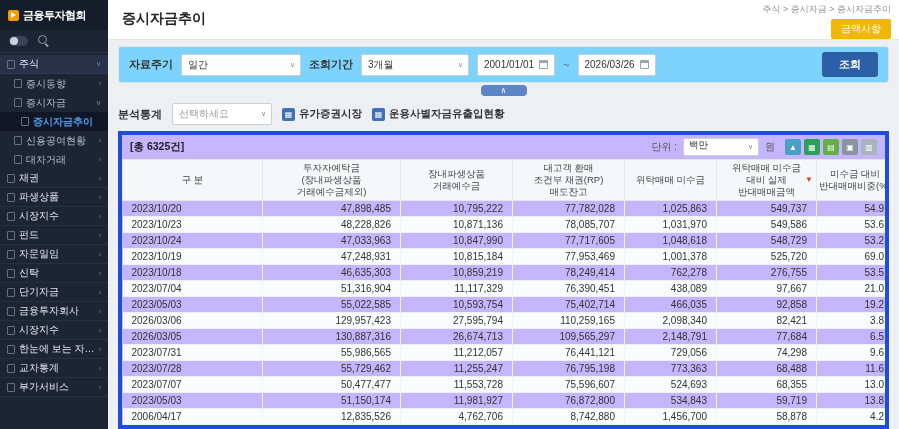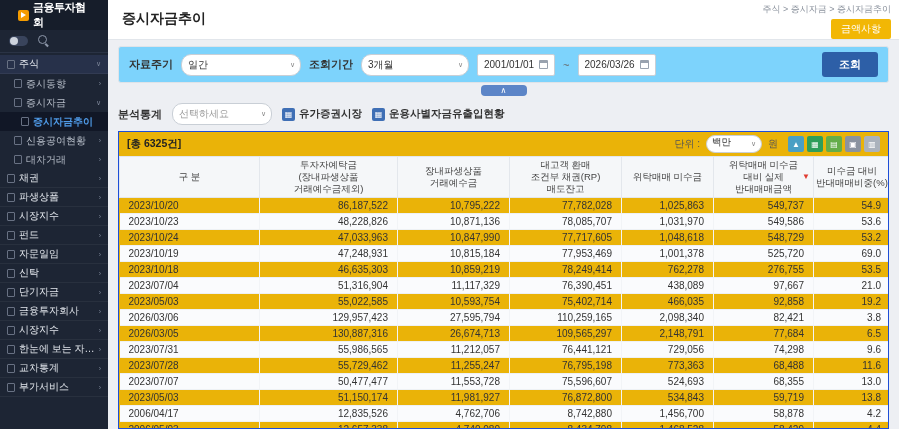--- a/index.html
+++ b/index.html
@@ -2,21 +2,21 @@
 <html><head>
 <meta charset="utf-8">
 <style>
   *{box-sizing:border-box;margin:0;padding:0}
   html,body{width:899px;height:429px;overflow:hidden;background:#edeff3;color:#333;
     font-family:"Liberation Sans","DejaVu Sans",sans-serif;font-size:11px}
   .app{display:flex;width:899px;height:429px}
 
   
   .sidebar{width:108px;background:#1d2534;flex-shrink:0;display:flex;flex-direction:column;font-size:10px}
-  .logo{height:30px;display:flex;align-items:center;gap:4px;padding:0 18px;background:#161d2a;color:#fff;
+  .logo{height:30px;display:flex;align-items:center;gap:4px;padding:0 8px;background:#161d2a;color:#fff;
     font-weight:bold;font-size:11px;letter-spacing:-0.5px;cursor:pointer}
   .logo-mark{width:11px;height:11px;background:#f49b00;border-radius:2px;position:relative;flex-shrink:0}
   .logo-mark::after{content:"";position:absolute;left:3px;top:2px;border-left:5px solid #fff;
     border-top:3.5px solid transparent;border-bottom:3.5px solid transparent}
   .icon-row{height:23px;display:flex;align-items:center;gap:10px;padding:0 9px;border-bottom:1px solid #2a3345}
   .toggle-pill{width:19px;height:10px;background:#39445c;border-radius:5px;position:relative;cursor:pointer}
   .toggle-pill::after{content:"";position:absolute;left:1px;top:1px;width:8px;height:8px;border-radius:50%;background:#cdd3dd}
   .search-mag{width:12px;height:12px;position:relative;cursor:pointer}
   .search-mag::before{content:"";position:absolute;left:0;top:0;width:7px;height:7px;border:1.5px solid #8d97a9;border-radius:50%}
   .search-mag::after{content:"";position:absolute;left:8px;top:8px;width:4px;height:1.5px;background:#8d97a9;
@@ -40,43 +40,43 @@
   .top-right{position:absolute;right:8px;top:3px;display:flex;flex-direction:column;align-items:flex-end;gap:3px}
   .breadcrumb{font-size:9px;color:#8a919c;cursor:pointer}
   .btn-yellow{background:#f2b705;color:#fff;border:none;font-size:10px;padding:3px 10px;border-radius:2px;
     font-weight:normal;cursor:pointer;font-family:inherit}
 
   .content{flex:1;padding:6px 10px 0;display:flex;flex-direction:column;min-height:0}
 
   .filter-card{background:#7dd3fc;border:1px solid #dfe3e8;border-radius:3px;padding:5px 10px;
     display:flex;align-items:center;gap:8px;flex-shrink:0}
   .f-label{font-weight:bold;font-size:11px;color:#333;white-space:nowrap}
-  .sel{height:22px;border:1px solid #c9cfd6;border-radius:10px;background:#fff;font-size:10px;color:#333;
+  .sel{height:22px;border:1px solid #c9cfd6;border-radius:2px;background:#fff;font-size:10px;color:#333;
     padding:0 18px 0 6px;position:relative;display:flex;align-items:center;cursor:pointer}
   .sel::after{content:"∨";position:absolute;right:5px;top:50%;transform:translateY(-50%);font-size:7px;color:#888}
   .sel.w120{width:120px}.sel.w110{width:108px}.sel.w100{width:100px}
-  .sel.small{height:18px;font-size:9.5px;padding:0 14px 4px 5px;width:56px}
+  .sel.small{height:18px;font-size:9.5px;padding:0 14px 4px 5px;width:76px}
   .sel.placeholder span{color:#999}
   .date-box{height:22px;border:1px solid #c9cfd6;border-radius:2px;display:flex;align-items:center;
     padding:0 6px;gap:5px;font-size:10px;background:#fff;cursor:text}
   .cal-ico{width:9px;height:9px;border:1px solid #9aa3af;border-top:3px solid #9aa3af;border-radius:1px;
     display:inline-block;cursor:pointer}
   .tilde{color:#666}
   .btn-primary{margin-left:auto;background:#2d5fa7;color:#fff;border:none;border-radius:3px;font-size:11px;
     font-weight:bold;padding:5px 17px;cursor:pointer;font-family:inherit}
 
   .collapse-pill{align-self:center;width:46px;height:11px;background:#5c85c7;border-radius:4px;margin-top:2px;
     display:flex;align-items:center;justify-content:center;color:#fff;font-size:8px;line-height:1;cursor:pointer}
 
   .analysis-row{display:flex;align-items:center;gap:10px;margin:7px 0 6px;flex-shrink:0}
   .link-chip{display:flex;align-items:center;gap:4px;font-size:10.5px;font-weight:bold;color:#333;cursor:pointer}
   .chip-ico{width:13px;height:13px;background:#3f6fb5;border-radius:2px;color:#fff;font-size:8px;
     display:flex;align-items:center;justify-content:center}
 
-  .table-card{background:#eab308;border:1px solid #1d4ed8;flex:1;display:flex;flex-direction:column;
+  .table-card{background:#c4b5fd;border:4px solid #1d4ed8;flex:1;display:flex;flex-direction:column;
     overflow:hidden;min-height:0}
   .table-meta{display:flex;align-items:center;padding:3px 8px;gap:6px;flex-shrink:0}
   .total-count{font-weight:bold;font-size:10.5px;color:#222;margin-right:auto}
   .unit-label,.unit-suffix{font-size:10px;color:#555}
   .tool-icons{display:flex;gap:3px;margin-left:4px}
   .tool-ico{width:16px;height:16px;border-radius:2px;display:flex;align-items:center;justify-content:center;
     color:#fff;font-size:8px;cursor:pointer}
 
   .table-wrap{flex:1;overflow:hidden}
   table{width:100%;border-collapse:collapse;table-layout:fixed}
@@ -292,21 +292,21 @@
                   <th><span class="th-label">위탁매매 미수금
 대비 실제
 반대매매금액</span><span class="sort-arrow">▼</span></th>
                   <th><span class="th-label">미수금 대비
 반대매매비중(%)</span></th>
                 </tr>
               </thead>
             <tbody>
                 <tr>
                   <td class="c-date">2023/10/20</td>
-                  <td class="c-num">86,187,522</td>
+                  <td class="c-num">47,898,485</td>
                   <td class="c-num">10,795,222</td>
                   <td class="c-num">77,782,028</td>
                   <td class="c-num">1,025,863</td>
                   <td class="c-num">549,737</td>
                   <td class="c-num">54.9</td>
                 </tr>
                 <tr>
                   <td class="c-date">2023/10/23</td>
                   <td class="c-num">48,228,826</td>
                   <td class="c-num">10,871,136</td>

